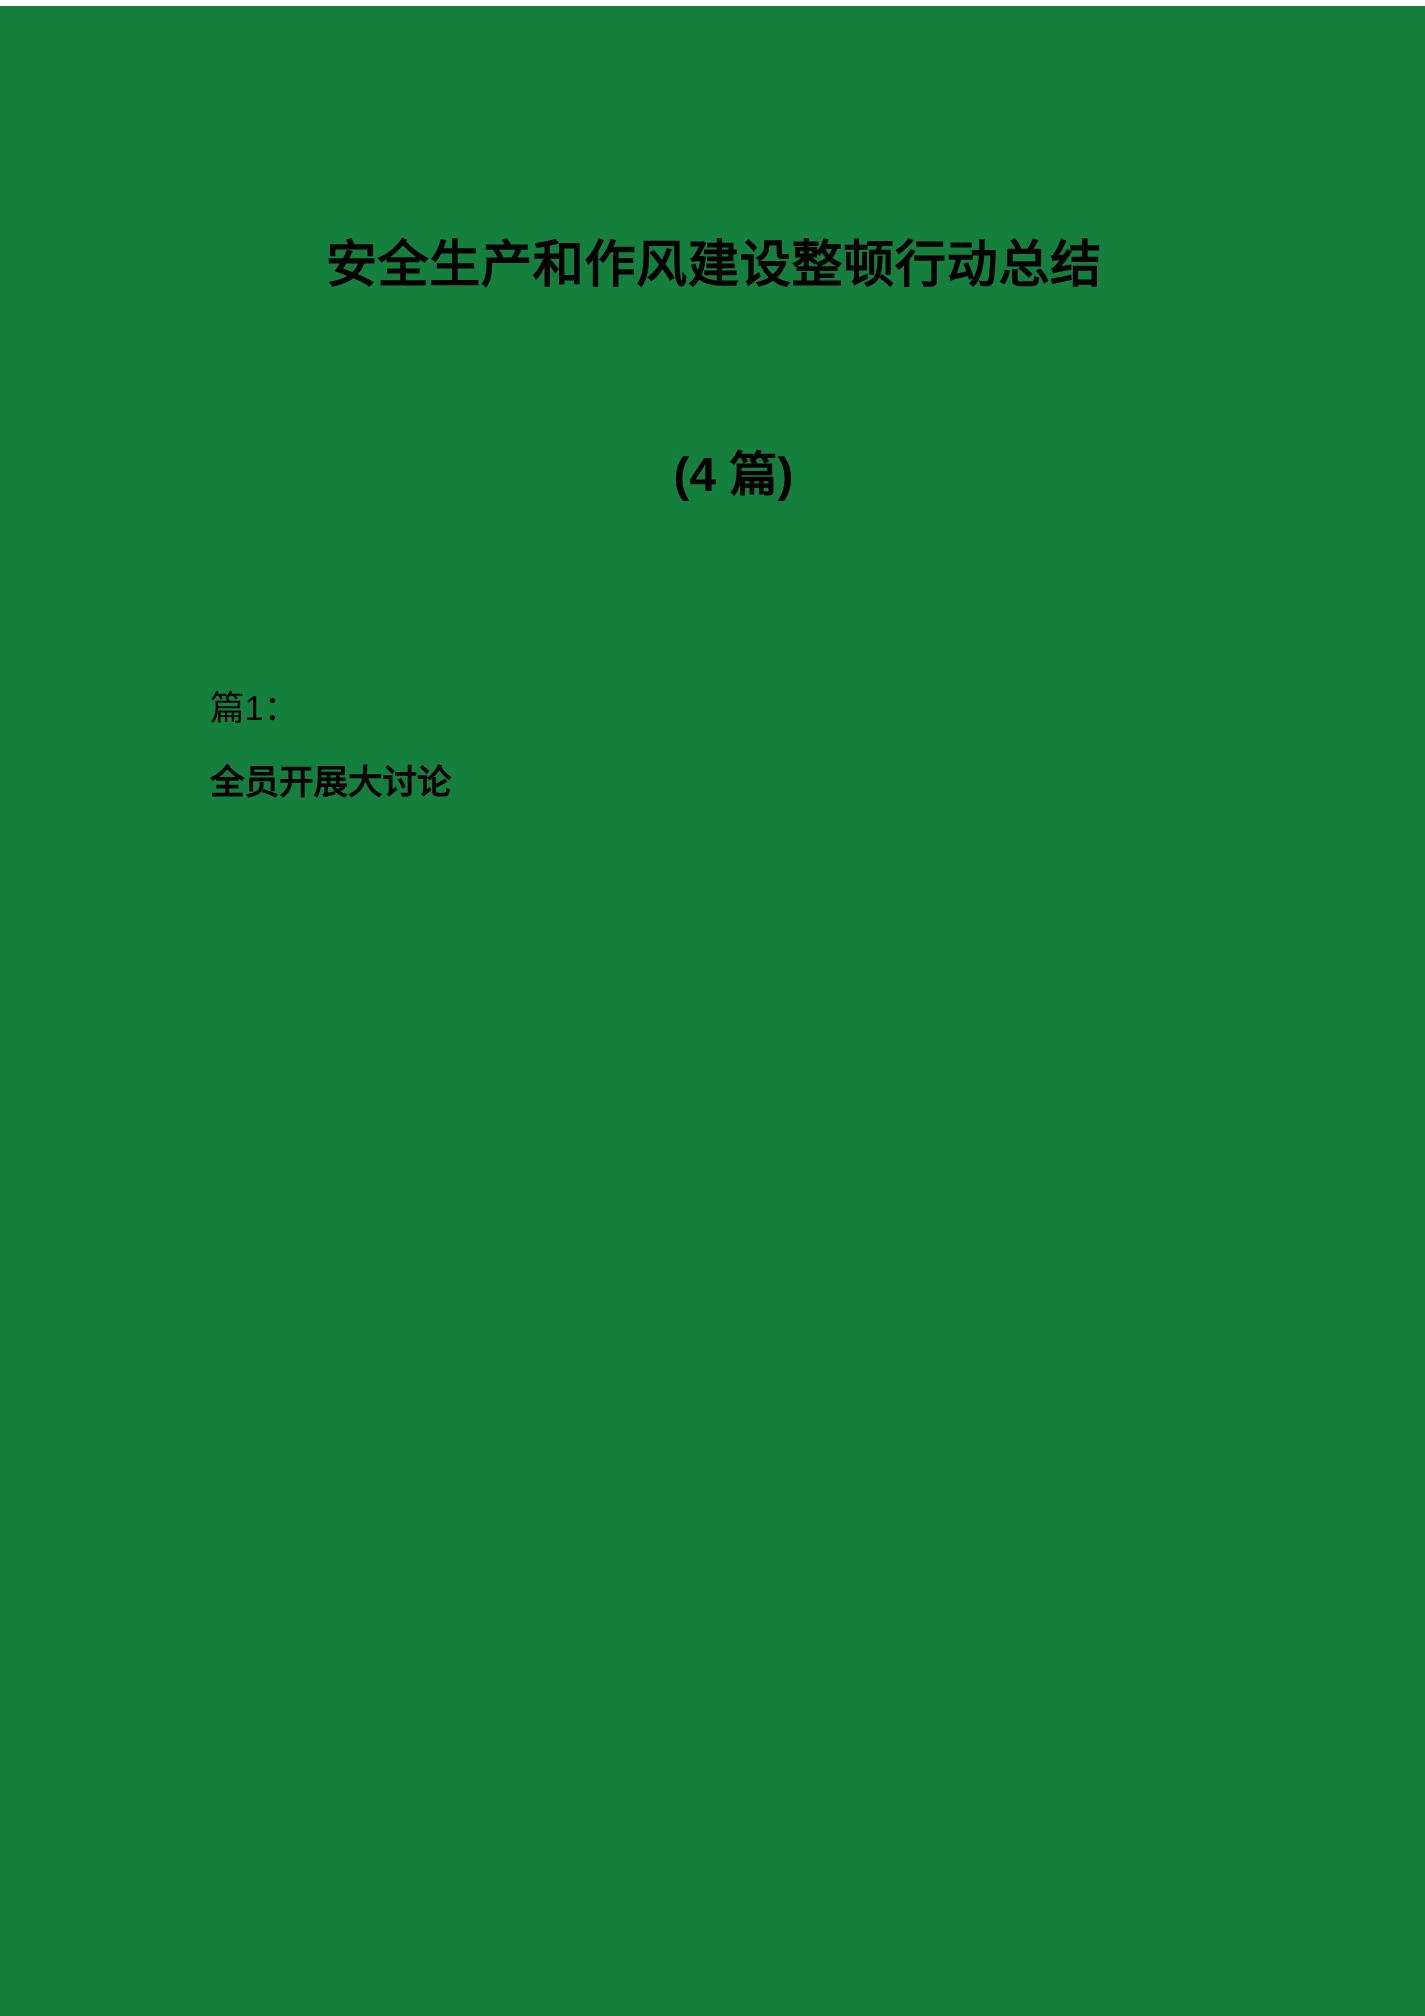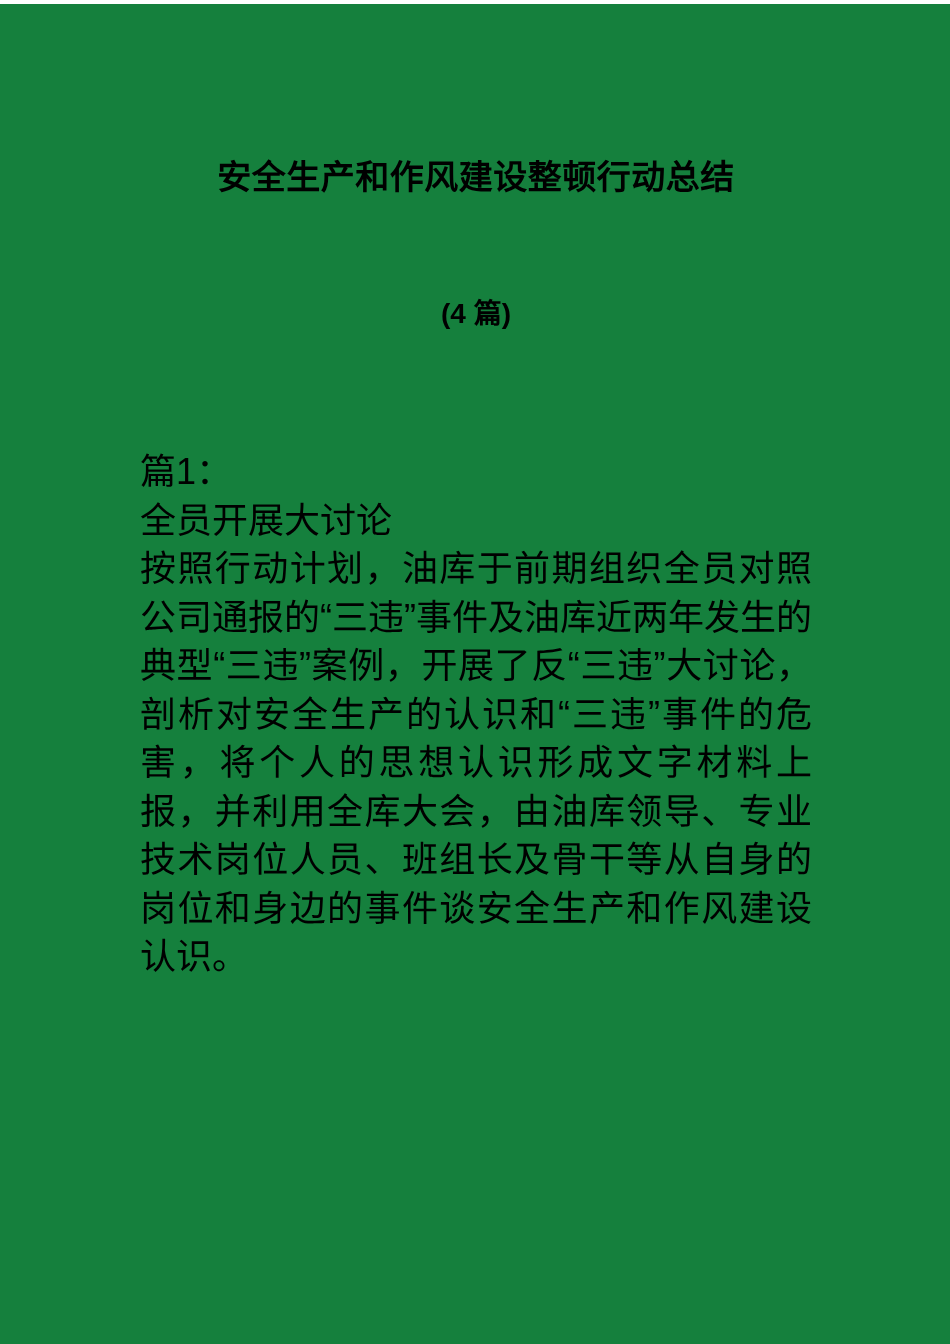--- a/index.html
+++ b/index.html
@@ -43,70 +43,69 @@
     padding: 0;
     position: absolute;
     left: 0;
     width: 672px;
     top: 152px;
     white-space: nowrap;
   }
 
   .doc-subtitle {
     text-align: center;
-    font-size: 28px;
+    font-size: 32px;
     font-weight: bold;
     line-height: 1.25;
     margin: 0;
     padding: 0;
     position: absolute;
-    left: 0;
+    left: 13px;
     width: 672px;
     top: 292px;
   }
 
   
   .body-block {
     position: absolute;
     left: 0;
     top: 444px;
     width: 672px;
   }
 
   .para {
-    font-size: 36px;
+    font-size: 23px;
     line-height: 48.5px;
     margin: 0;
     padding: 0;
     text-align: justify;
     text-justify: inter-ideograph;
     word-break: break-all;
     letter-spacing: 0px;
   }
 
   .para.label {
     text-align: left;
   }
 
   .para.subhead {
-    font-weight: normal;
+    font-weight: bold;
     text-align: left;
   }
 </style>
 </head>
 <body>
 
 <div class="page">
   <div class="page-inner">
 
     <h1 class="doc-title">安全生产和作风建设整顿行动总结</h1>
 
     <div class="doc-subtitle">(4 篇)</div>
 
     <div class="body-block">
 
     <p class="para label">篇1：</p>
         <p class="para subhead">全员开展大讨论</p>
-        <p class="para">按照行动计划，油库于前期组织全员对照公司通报的“三违”事件及油库近两年发生的典型“三违”案例，开展了反“三违”大讨论，剖析对安全生产的认识和“三违”事件的危害，将个人的思想认识形成文字材料上报，并利用全库大会，由油库领导、专业技术岗位人员、班组长及骨干等从自身的岗位和身边的事件谈安全生产和作风建设认识。</p>
       </div>
 
   </div>
 </div>
 
 </body></html>

